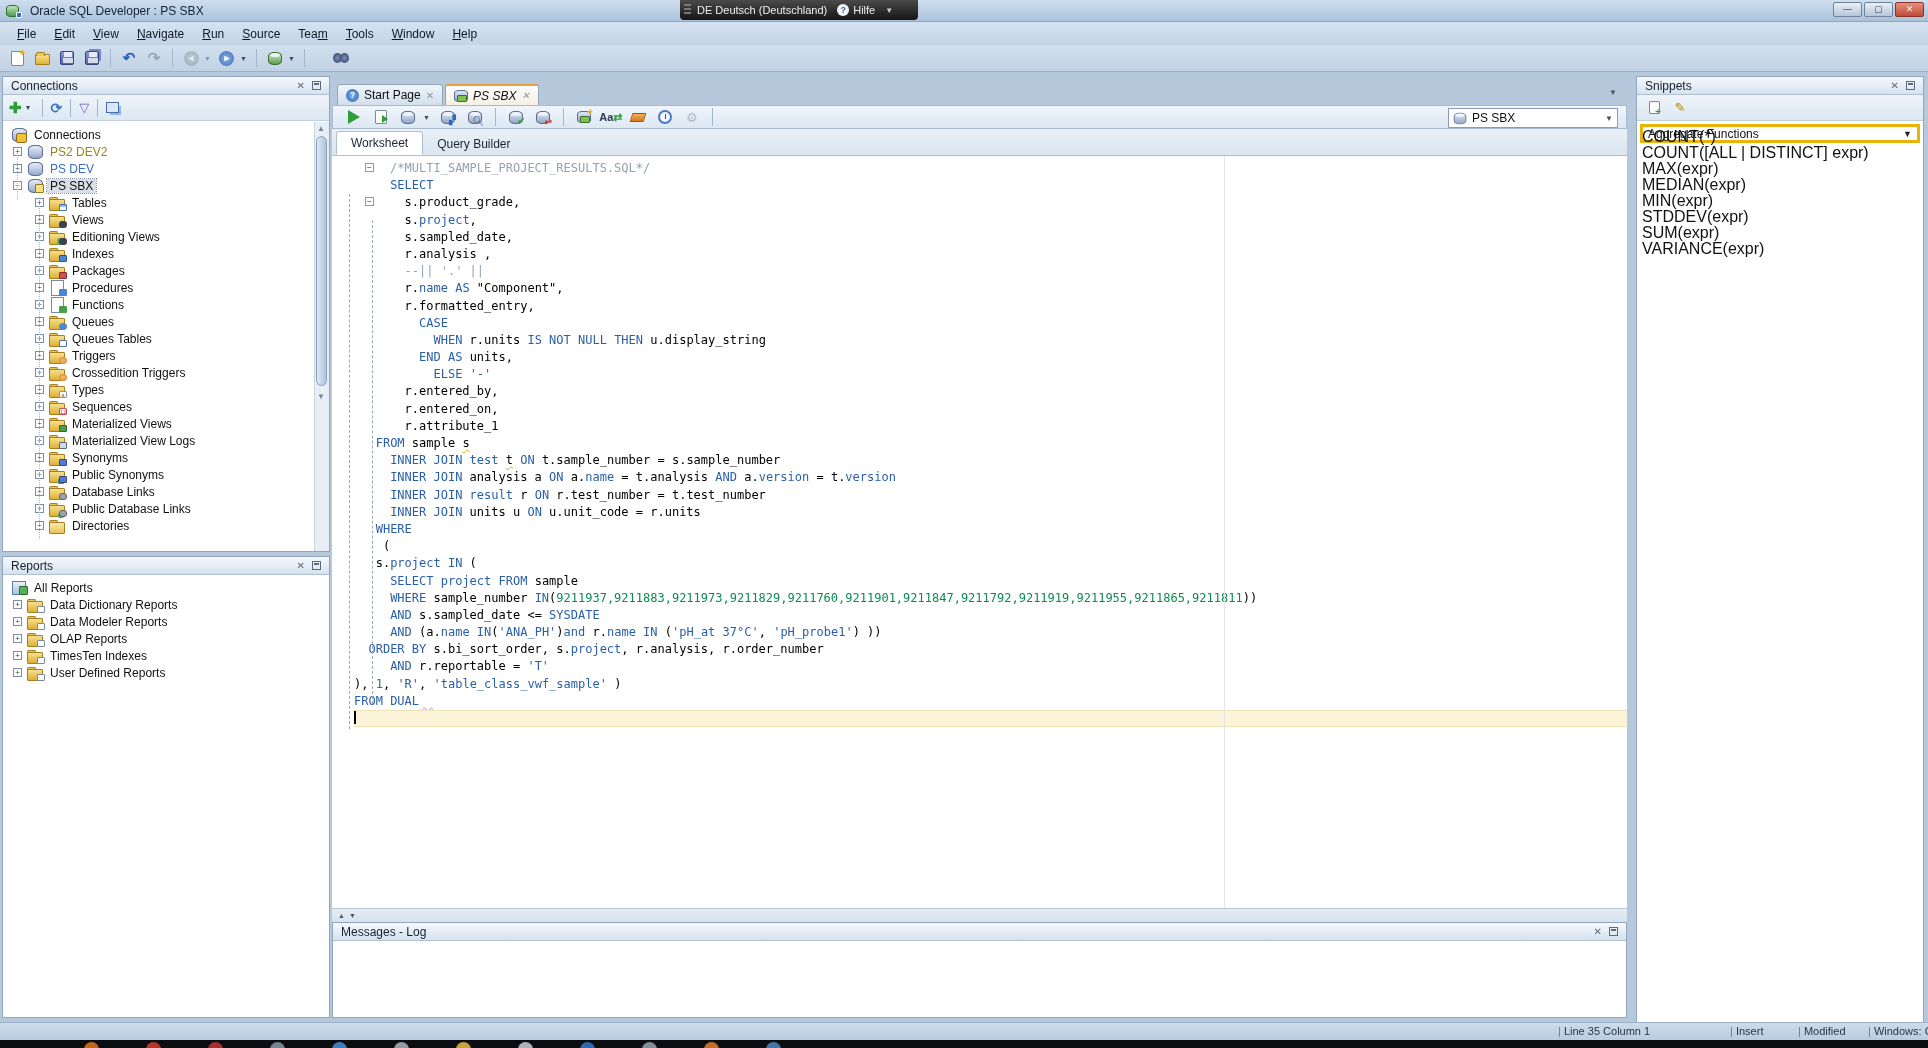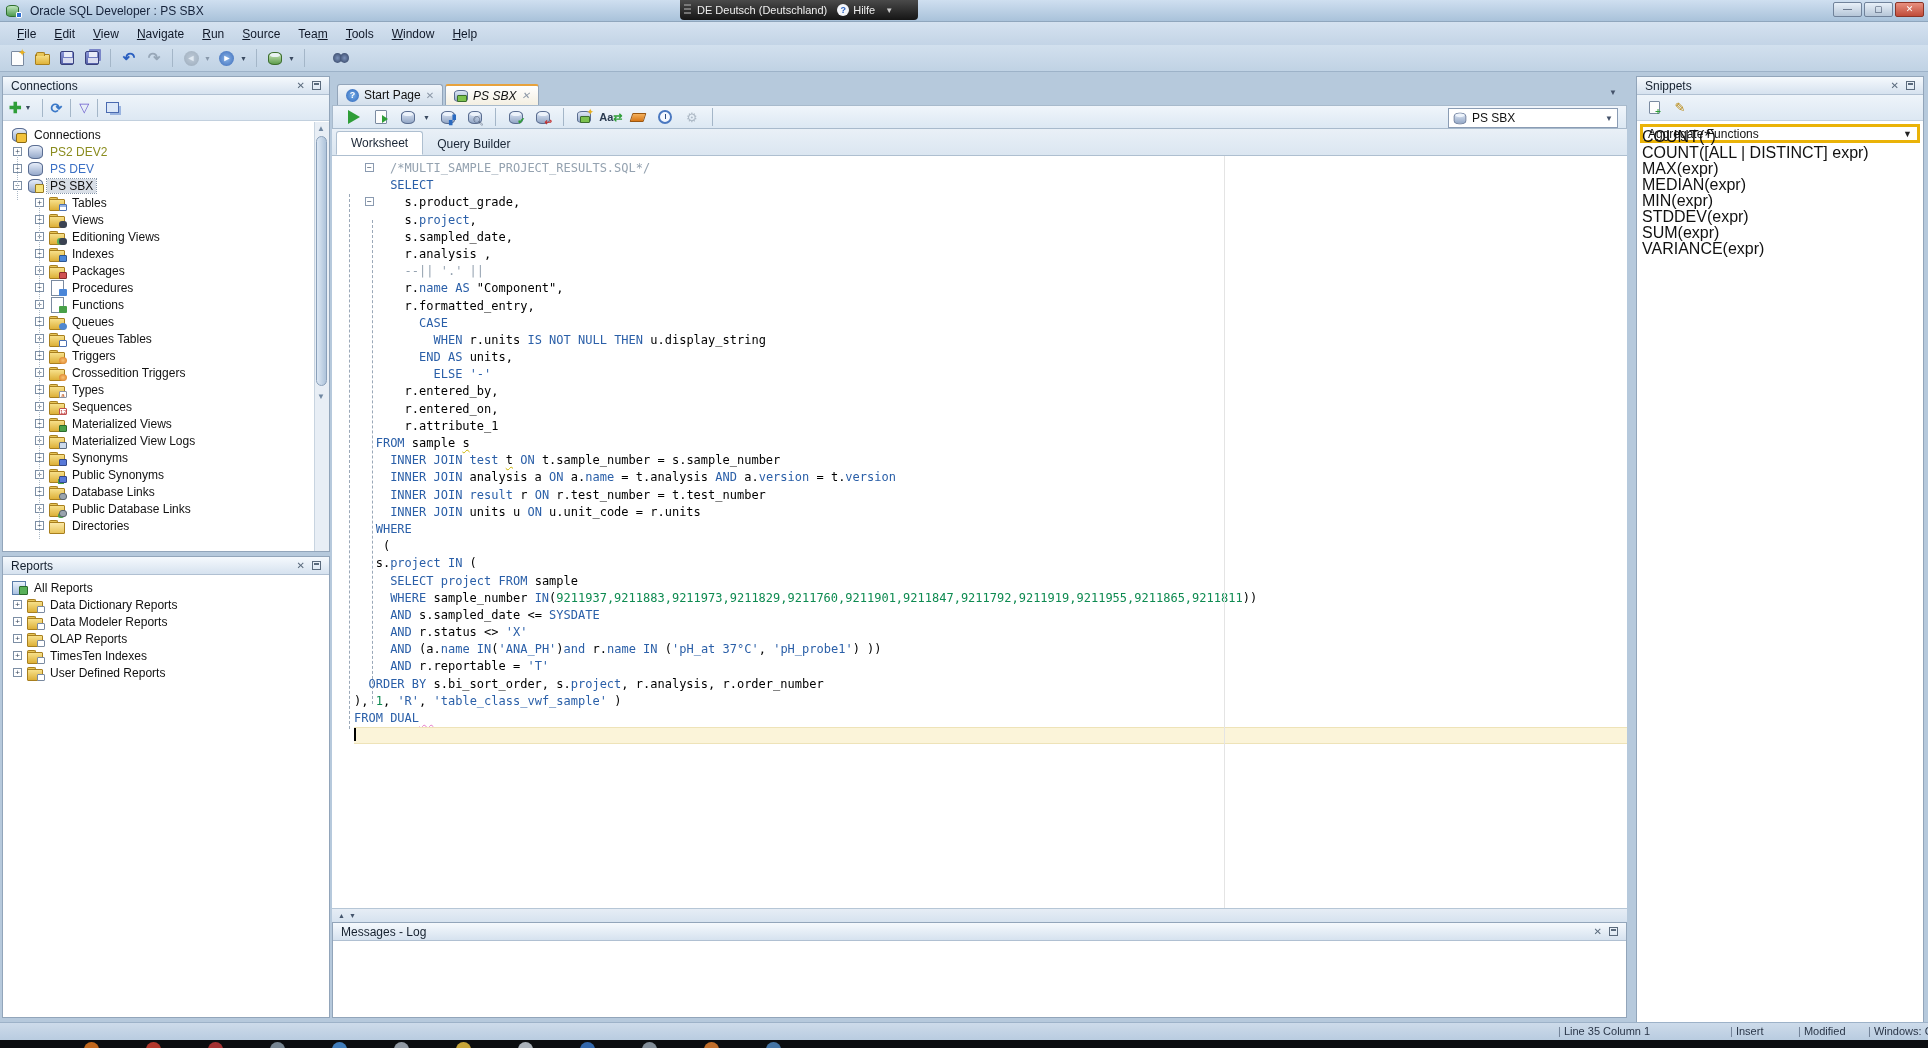--- a/index.html
+++ b/index.html
@@ -593,24 +593,23 @@
         <div class="code-line"><span class="tok-p">     </span><span class="tok-k">INNER JOIN</span><span class="tok-p"> </span><span class="tok-k">test</span><span class="tok-p"> </span><span class="tok-w">t</span><span class="tok-p"> </span><span class="tok-k">ON</span><span class="tok-p"> t.sample_number = s.sample_number</span></div>
         <div class="code-line"><span class="tok-p">     </span><span class="tok-k">INNER JOIN</span><span class="tok-p"> analysis a </span><span class="tok-k">ON</span><span class="tok-p"> a.</span><span class="tok-k">name</span><span class="tok-p"> = t.analysis </span><span class="tok-k">AND</span><span class="tok-p"> a.</span><span class="tok-k">version</span><span class="tok-p"> = t.</span><span class="tok-k">version</span></div>
         <div class="code-line"><span class="tok-p">     </span><span class="tok-k">INNER JOIN</span><span class="tok-p"> </span><span class="tok-k">result</span><span class="tok-p"> r </span><span class="tok-k">ON</span><span class="tok-p"> r.test_number = t.test_number</span></div>
         <div class="code-line"><span class="tok-p">     </span><span class="tok-k">INNER JOIN</span><span class="tok-p"> units u </span><span class="tok-k">ON</span><span class="tok-p"> u.unit_code = r.units</span></div>
         <div class="code-line"><span class="tok-p">   </span><span class="tok-k">WHERE</span></div>
         <div class="code-line"><span class="tok-p">    (</span></div>
         <div class="code-line"><span class="tok-p">   s.</span><span class="tok-k">project</span><span class="tok-p"> </span><span class="tok-k">IN</span><span class="tok-p"> (</span></div>
         <div class="code-line"><span class="tok-p">     </span><span class="tok-k">SELECT</span><span class="tok-p"> </span><span class="tok-k">project</span><span class="tok-p"> </span><span class="tok-k">FROM</span><span class="tok-p"> sample</span></div>
         <div class="code-line"><span class="tok-p">     </span><span class="tok-k">WHERE</span><span class="tok-p"> sample_number </span><span class="tok-k">IN</span><span class="tok-p">(</span><span class="tok-n">9211937,9211883,9211973,9211829,9211760,9211901,9211847,9211792,9211919,9211955,9211865,9211811</span><span class="tok-p">))</span></div>
         <div class="code-line"><span class="tok-p">     </span><span class="tok-k">AND</span><span class="tok-p"> s.sampled_date &lt;= </span><span class="tok-k">SYSDATE</span></div>
-        <div class="code-line"><span class="tok-p">     </span><span class="tok-k">AND</span><span class="tok-p"> r.status &lt;&gt; </span><span class="tok-s">'X'</span></div>
         <div class="code-line"><span class="tok-p">     </span><span class="tok-k">AND</span><span class="tok-p"> (a.</span><span class="tok-k">name</span><span class="tok-p"> </span><span class="tok-k">IN</span><span class="tok-p">(</span><span class="tok-s">'ANA_PH'</span><span class="tok-p">)</span><span class="tok-k">and</span><span class="tok-p"> r.</span><span class="tok-k">name</span><span class="tok-p"> </span><span class="tok-k">IN</span><span class="tok-p"> (</span><span class="tok-s">'pH_at 37°C'</span><span class="tok-p">, </span><span class="tok-s">'pH_probe1'</span><span class="tok-p">) ))</span></div>
+        <div class="code-line"><span class="tok-p">  </span><span class="tok-k">ORDER BY</span><span class="tok-p"> s.bi_sort_order, s.</span><span class="tok-k">project</span><span class="tok-p">, r.analysis, r.order_number</span></div>
         <div class="code-line"><span class="tok-p">     </span><span class="tok-k">AND</span><span class="tok-p"> r.reportable = </span><span class="tok-s">'T'</span></div>
-        <div class="code-line"><span class="tok-p">  </span><span class="tok-k">ORDER BY</span><span class="tok-p"> s.bi_sort_order, s.</span><span class="tok-k">project</span><span class="tok-p">, r.analysis, r.order_number</span></div>
         <div class="code-line"><span class="tok-p">), </span><span class="tok-n">1</span><span class="tok-p">, </span><span class="tok-s">'R'</span><span class="tok-p">, </span><span class="tok-s">'table_class_vwf_sample'</span><span class="tok-p"> )</span></div>
         <div class="code-line"><span class="tok-k">FROM</span><span class="tok-p"> </span><span class="tok-k">DUAL</span><span class="tok-e">&nbsp;&nbsp;</span></div>
         <div class="code-line current"><span class="cursor"></span></div>
       </div>
     <div id="fold-boxes"></div>
   <div class="foldbox" style="left: 33px; top: 7px;">−</div>
       <div class="foldbox" style="left: 33px; top: 41.4px;">−</div>
     </div>
 
   <div class="botstrip" style="left:0;top:836px;right:0;height:14px">

